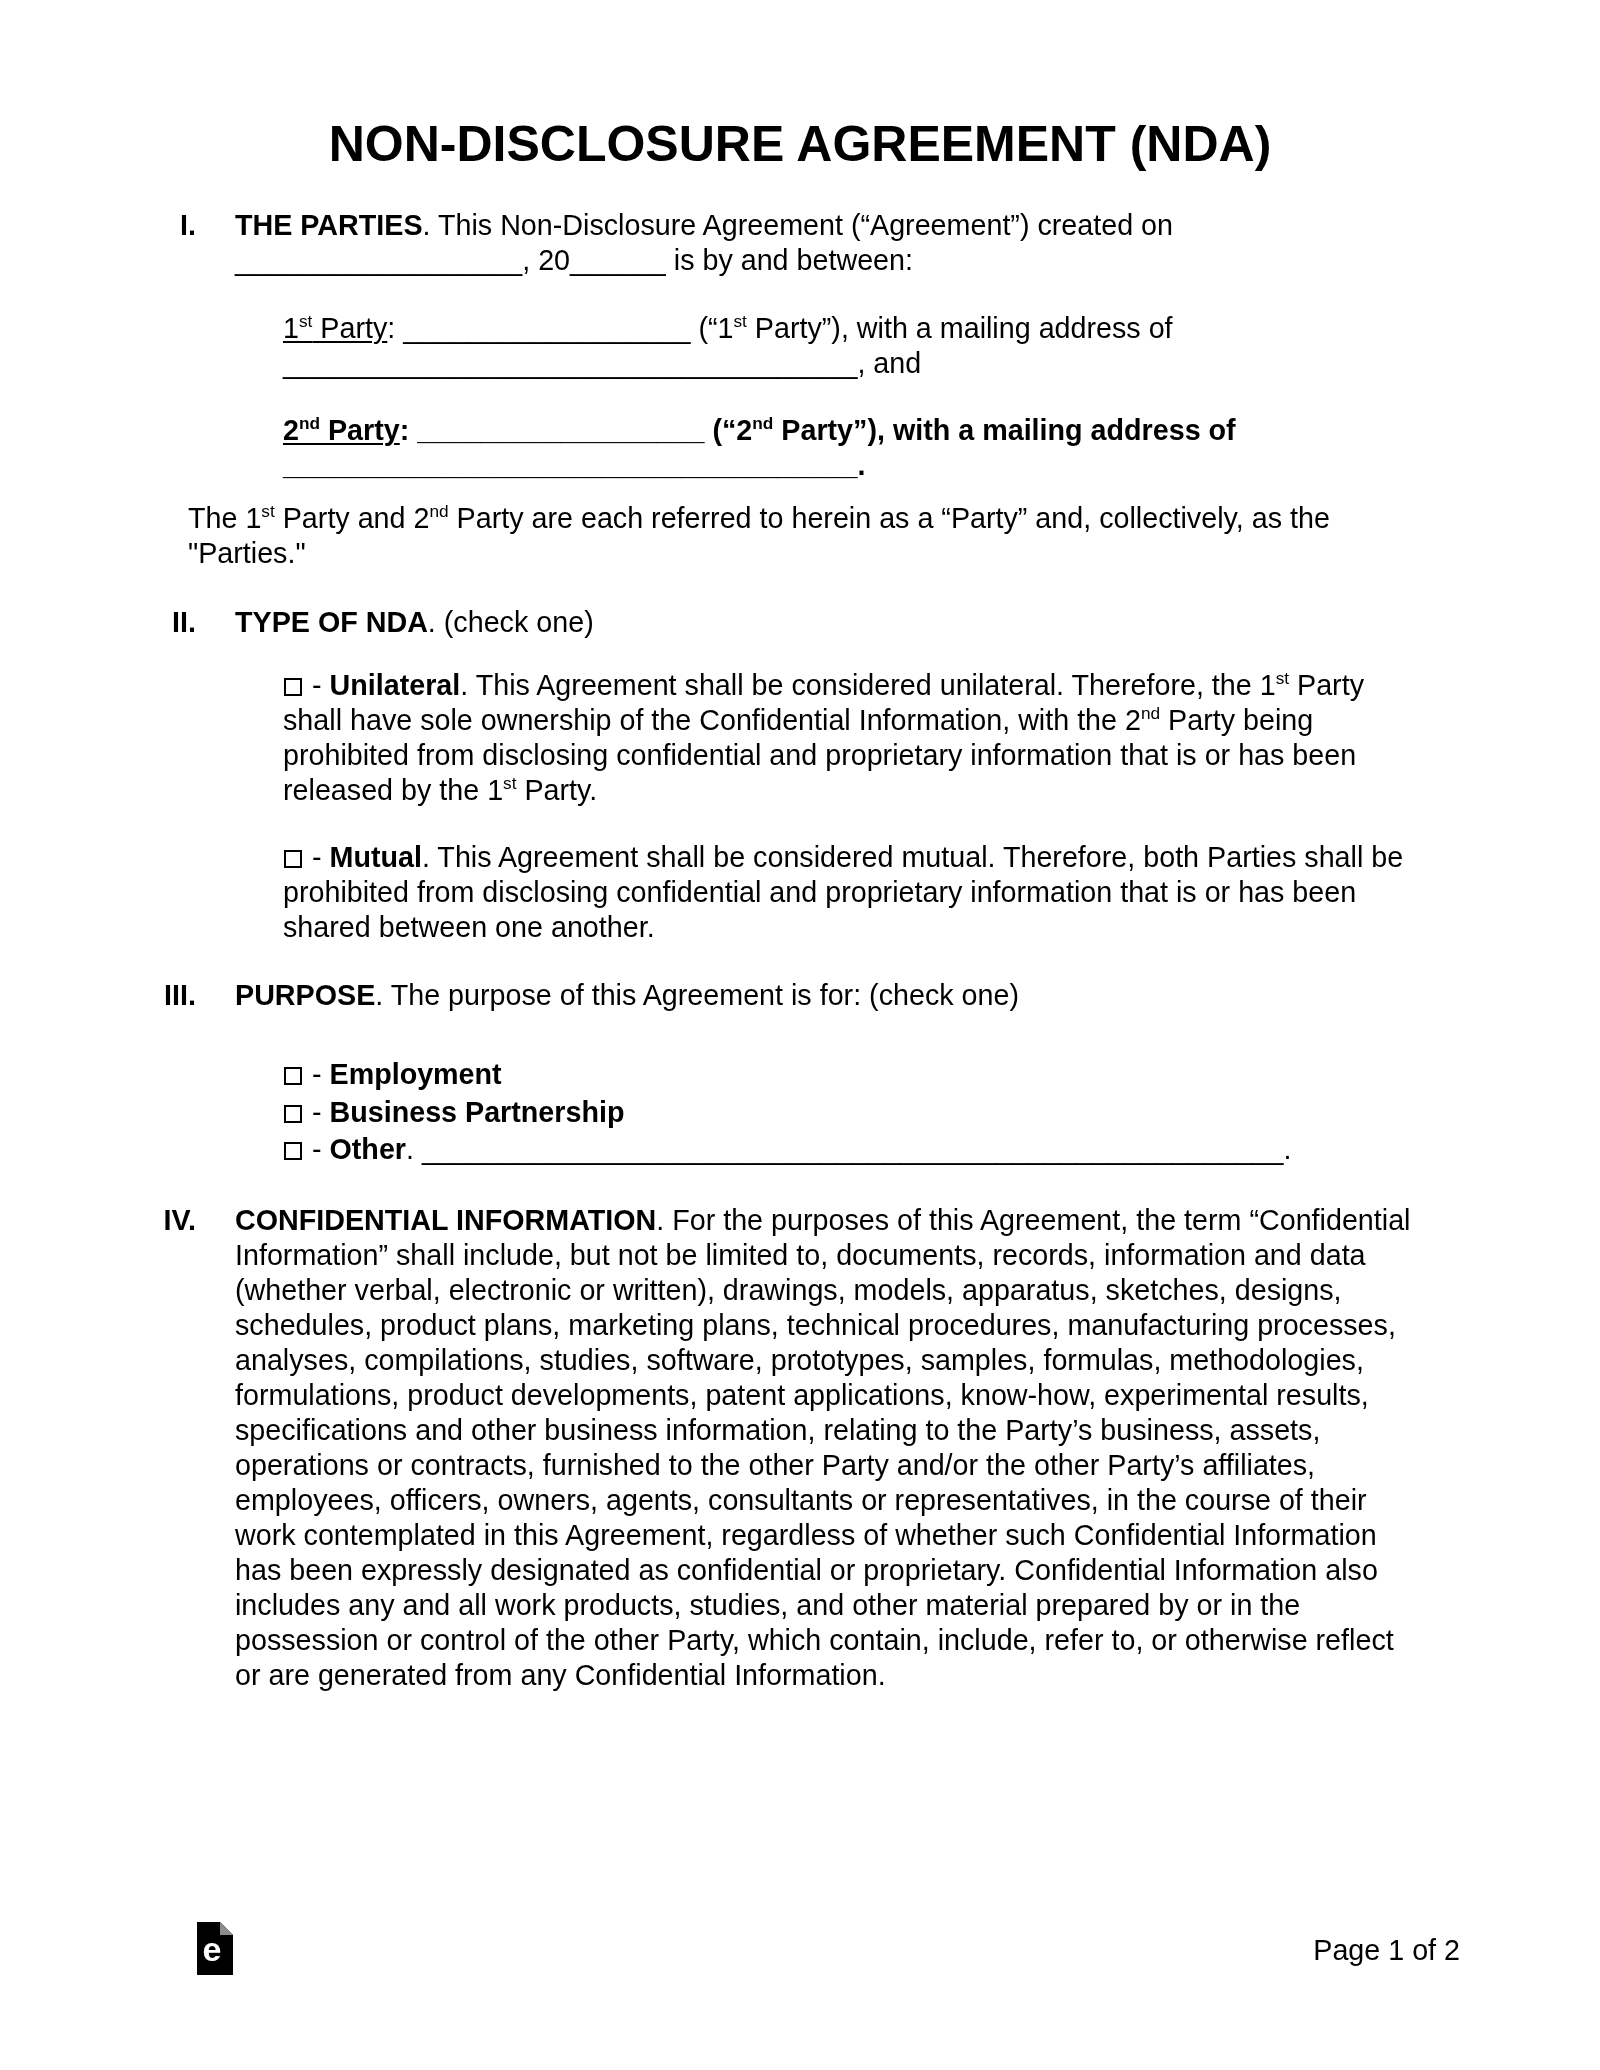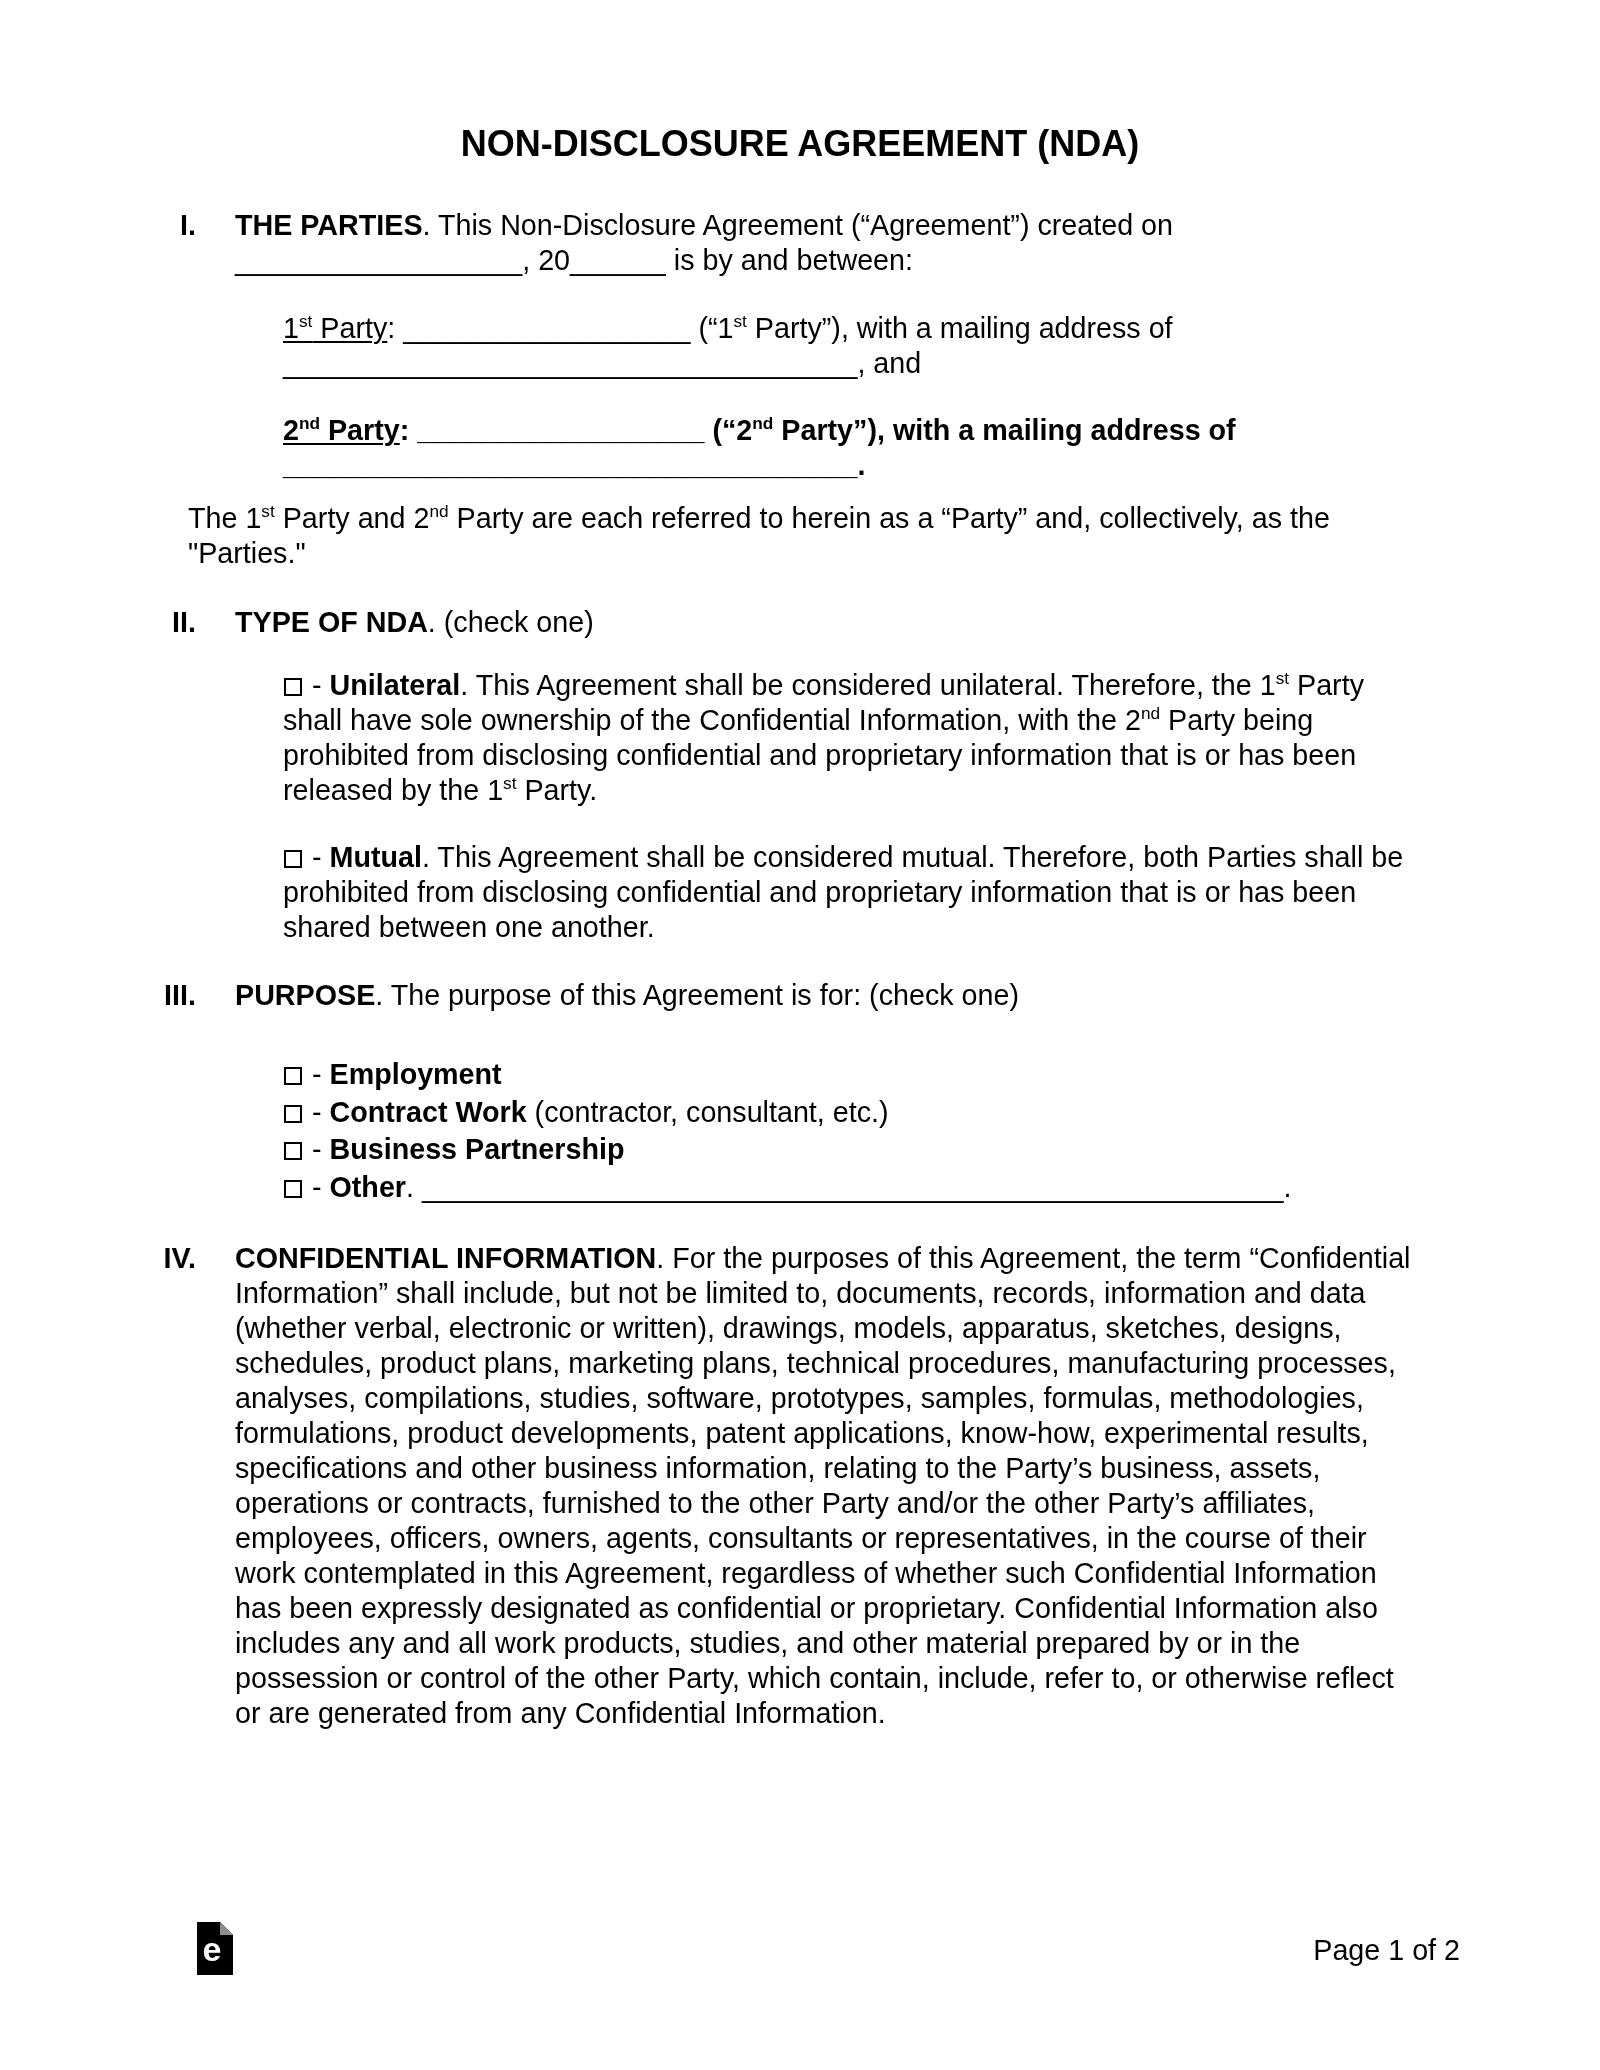--- a/index.html
+++ b/index.html
@@ -5,21 +5,21 @@
 <style>
   * { margin:0; padding:0; box-sizing:border-box; }
   html,body { background:#fff; }
   body { width:1600px; font-family:"Liberation Sans","DejaVu Sans",sans-serif; }
   .page {
     position:relative; width:1600px; height:2070px; background:#fff; color:#000;
     font-size:28.7px; line-height:35px; overflow:hidden;
   }
   .title {
     padding-top:120px; text-align:center; font-weight:700;
-    font-size:36px; line-height:48px; letter-spacing:0;
+    font-size:50px; line-height:48px; letter-spacing:0;
   }
   .content { margin:0 188px; }
   .sec { position:relative; padding-left:47px; }
   .num {
     position:absolute; left:-33px; top:0; width:41px;
     text-align:right; font-weight:700; white-space:nowrap;
   }
   p { margin:0; }
   .indent { margin-left:48px; }
   .b { font-weight:700; }
@@ -73,21 +73,20 @@
       <p><span class="b">TYPE OF NDA</span><span>. (check one)</span></p>
       <p class="indent g-uni"><span class="checkbox"></span><span> - </span><span class="b">Unilateral</span><span>. This Agreement shall be considered unilateral. Therefore, the 1</span><span class="sup">st</span><span> Party shall have sole ownership of the Confidential Information, with the 2</span><span class="sup">nd</span><span> Party being prohibited from disclosing confidential and proprietary information that is or has been released by the 1</span><span class="sup">st</span><span> Party.</span></p>
       <p class="indent g-mut"><span class="checkbox"></span><span> - </span><span class="b">Mutual</span><span>. This Agreement shall be considered mutual. Therefore, both Parties shall be prohibited from disclosing confidential and proprietary information that is or has been shared between one another.</span></p>
     </div>
 
     <div class="sec g-sec3">
       <div class="num">III.</div>
       <p><span class="b">PURPOSE</span><span>. The purpose of this Agreement is for: (check one)</span></p>
       <div class="g-opts">
         <p class="indent opt"><span class="checkbox"></span><span> - </span><span class="b">Employment</span></p>
-        <p class="indent opt"><span class="checkbox"></span><span> - </span><span class="b">Contract Work</span><span> (contractor, consultant, etc.)</span></p>
         <p class="indent opt"><span class="checkbox"></span><span> - </span><span class="b">Business Partnership</span></p>
         <p class="indent opt"><span class="checkbox"></span><span> - </span><span class="b">Other</span><span>. </span><span>______________________________________________________</span><span>.</span></p>
       </div>
     </div>
 
     <div class="sec g-sec4">
       <div class="num">IV.</div>
       <p><span class="b">CONFIDENTIAL INFORMATION</span><span>. For the purposes of this Agreement, the term “Confidential Information” shall include, but not be limited to, documents, records, information and data (whether verbal, electronic or written), drawings, models, apparatus, sketches, designs, schedules, product plans, marketing plans, technical procedures, manufacturing processes, analyses, compilations, studies, software, prototypes, samples, formulas, methodologies, formulations, product developments, patent applications, know-how, experimental results, specifications and other business information, relating to the Party’s business, assets, operations or contracts, furnished to the other Party and/or the other Party’s affiliates, employees, officers, owners, agents, consultants or representatives, in the course of their work contemplated in this Agreement, regardless of whether such Confidential Information has been expressly designated as confidential or proprietary. Confidential Information also includes any and all work products, studies, and other material prepared by or in the possession or control of the other Party, which contain, include, refer to, or otherwise reflect or are generated from any Confidential Information.</span></p>
     </div>
 

